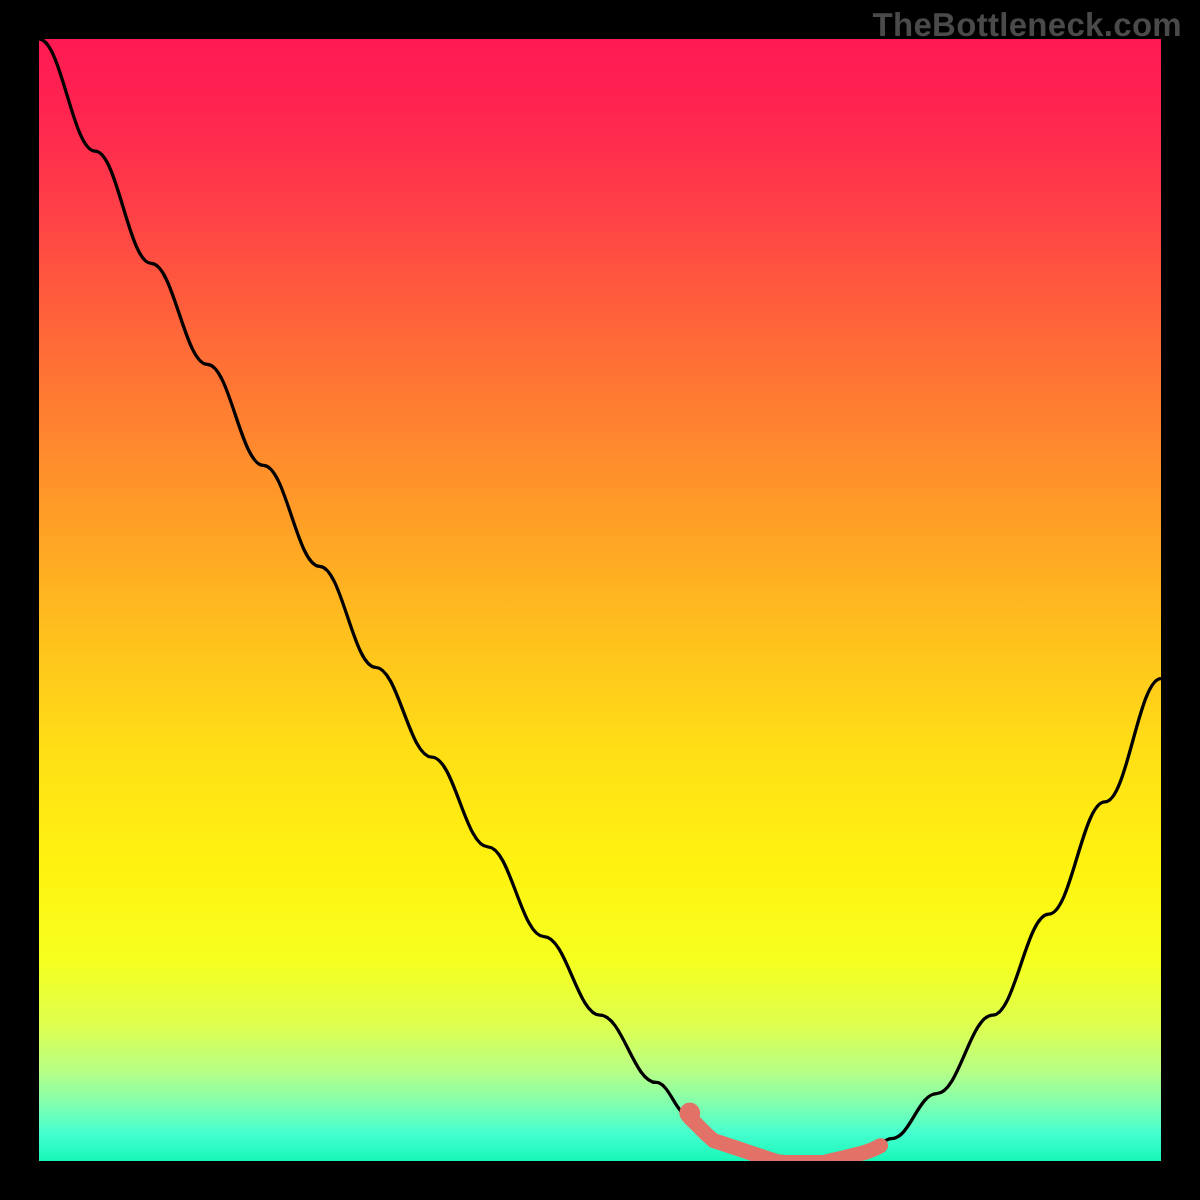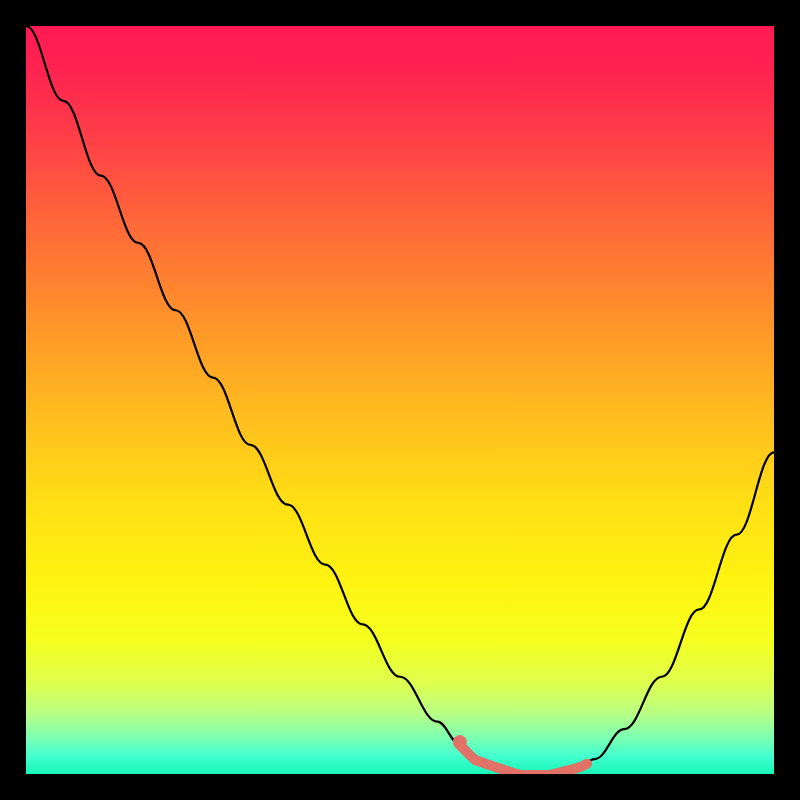--- a/index.html
+++ b/index.html
@@ -38,20 +38,21 @@
   }
   .plot svg {
     display: block;
   }
 </style>
 </head>
 <body>
 
 <div class="frame">
 
+  <div class="watermark">TheBottleneck.com</div>
 
   <div class="plot">
     <svg id="chart-svg" width="748" height="748" viewBox="0 0 748 748">
       <defs>
         <linearGradient id="bg-grad" x1="0" y1="0" x2="0" y2="1">
             <stop offset="0%" stop-color="#ff1a53"></stop>
             <stop offset="6%" stop-color="#ff2350"></stop>
             <stop offset="15%" stop-color="#ff3f47"></stop>
             <stop offset="27%" stop-color="#ff6a38"></stop>
             <stop offset="40%" stop-color="#ff9529"></stop>

